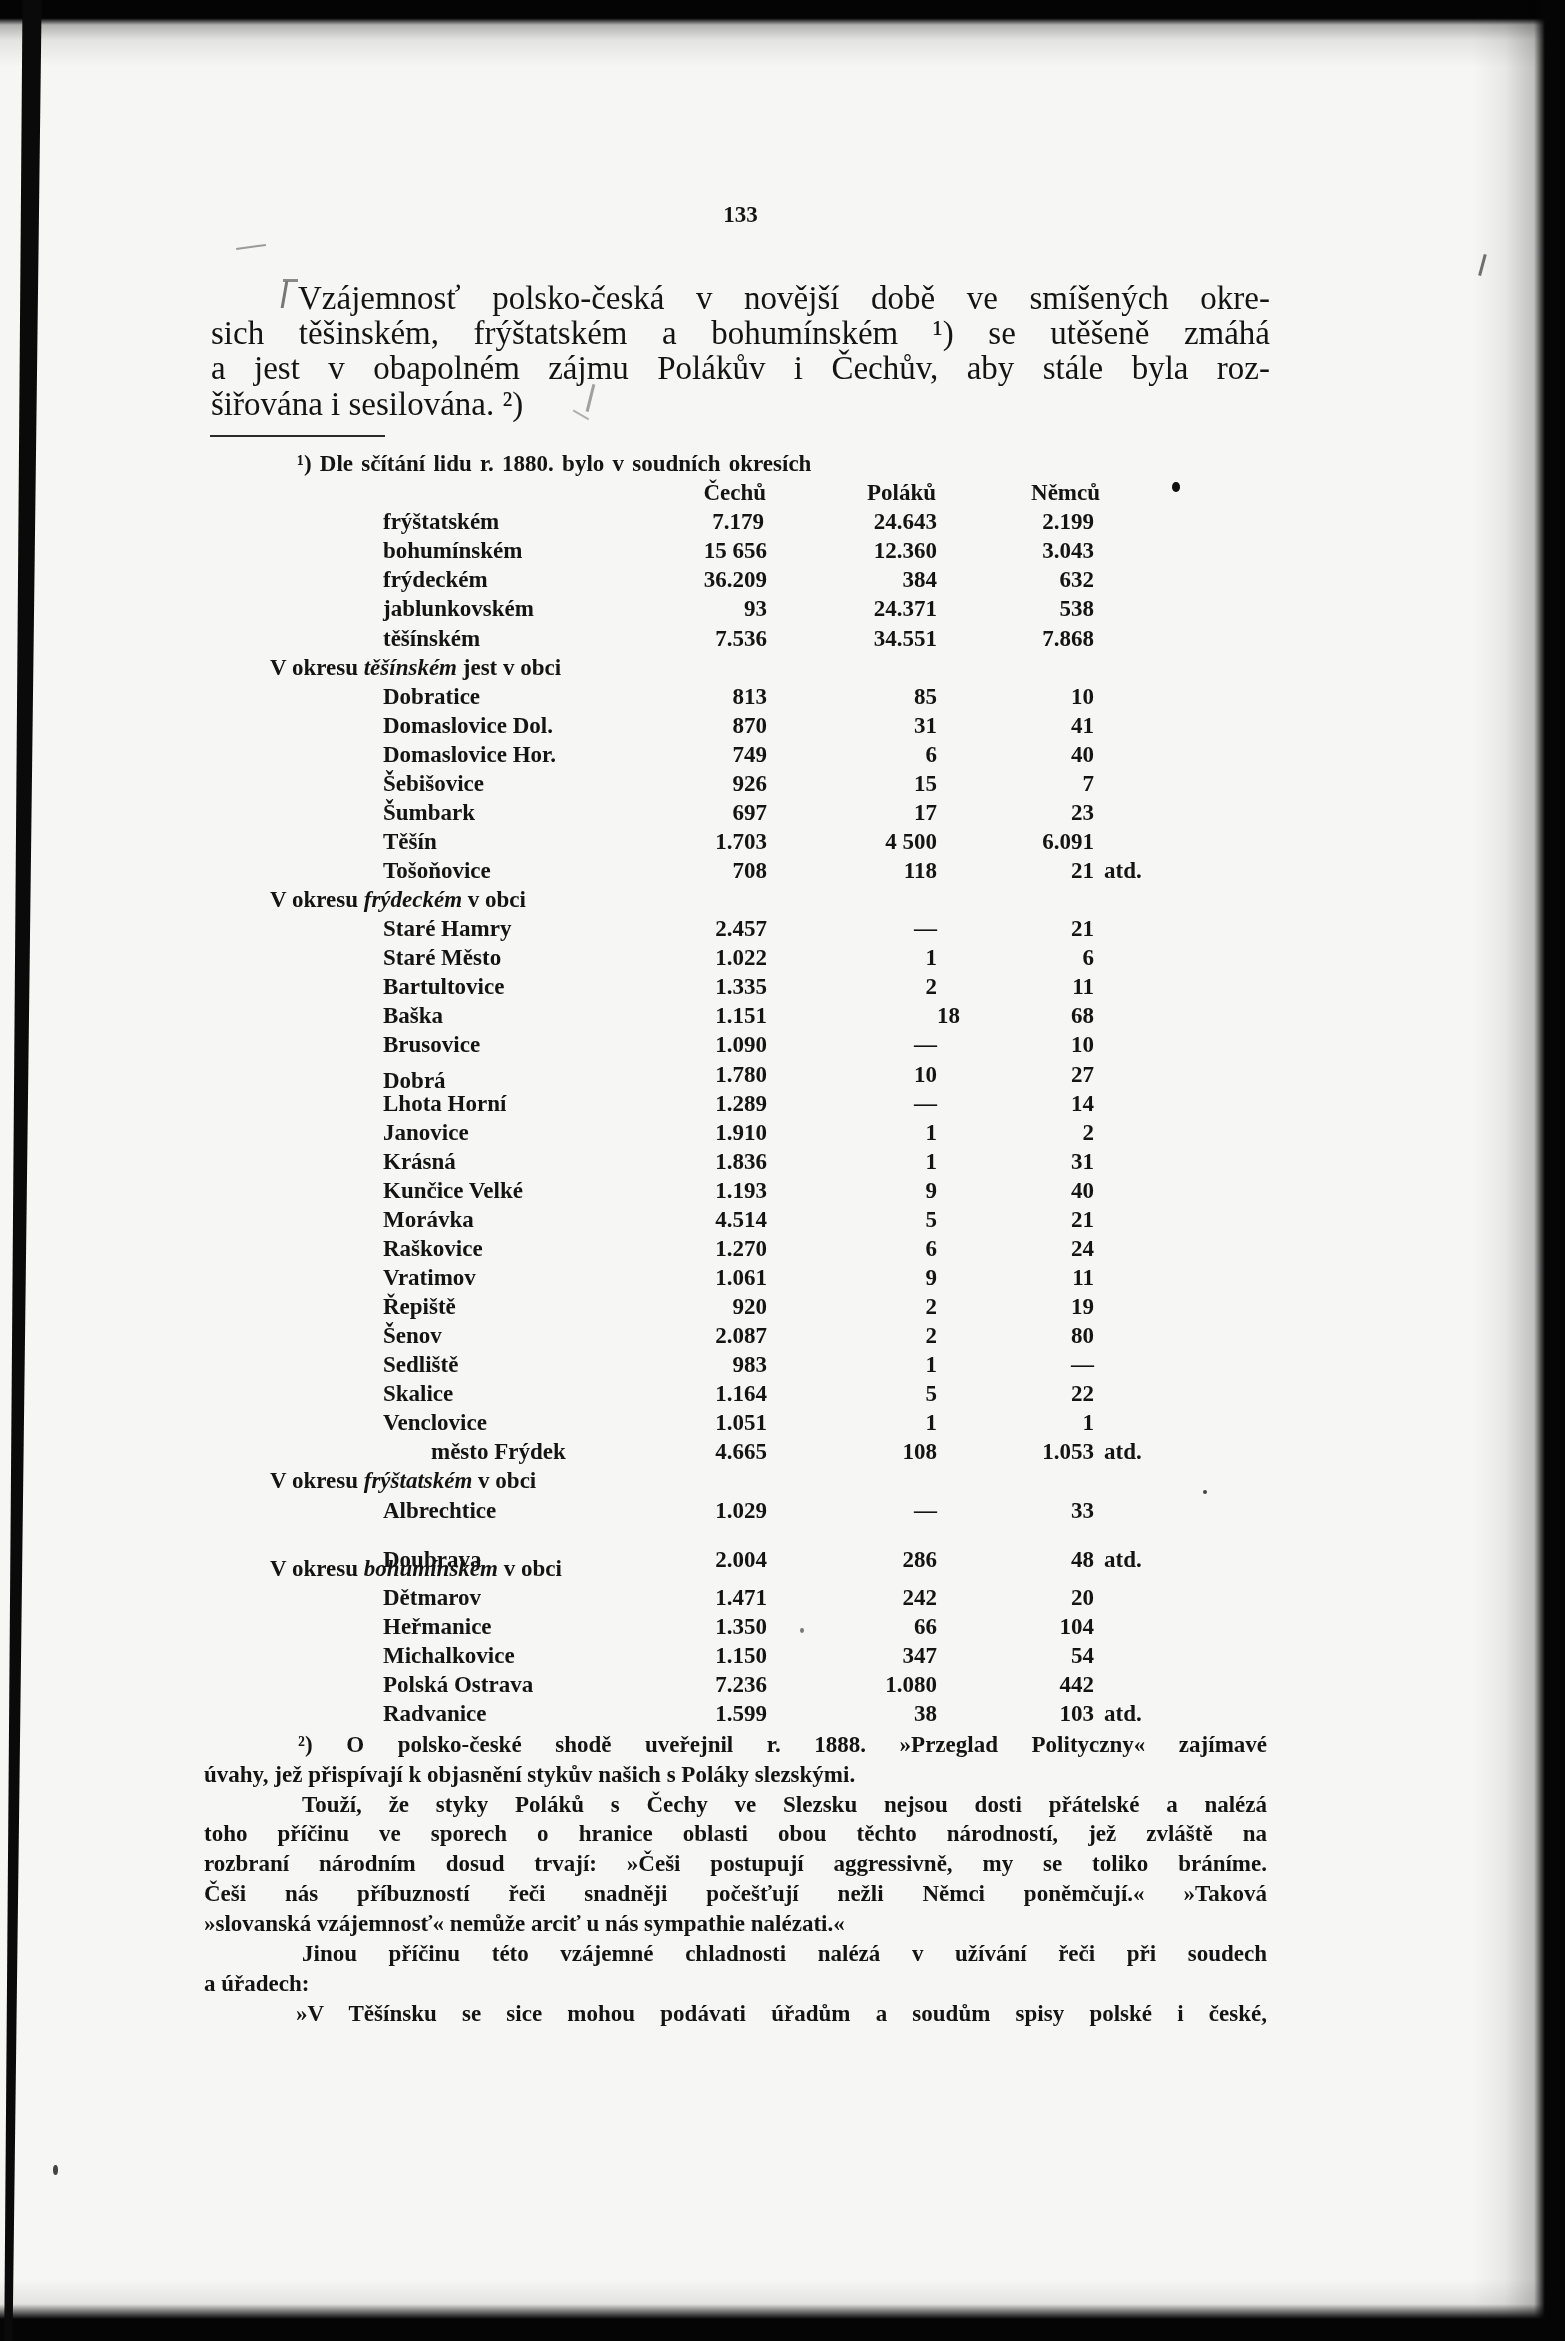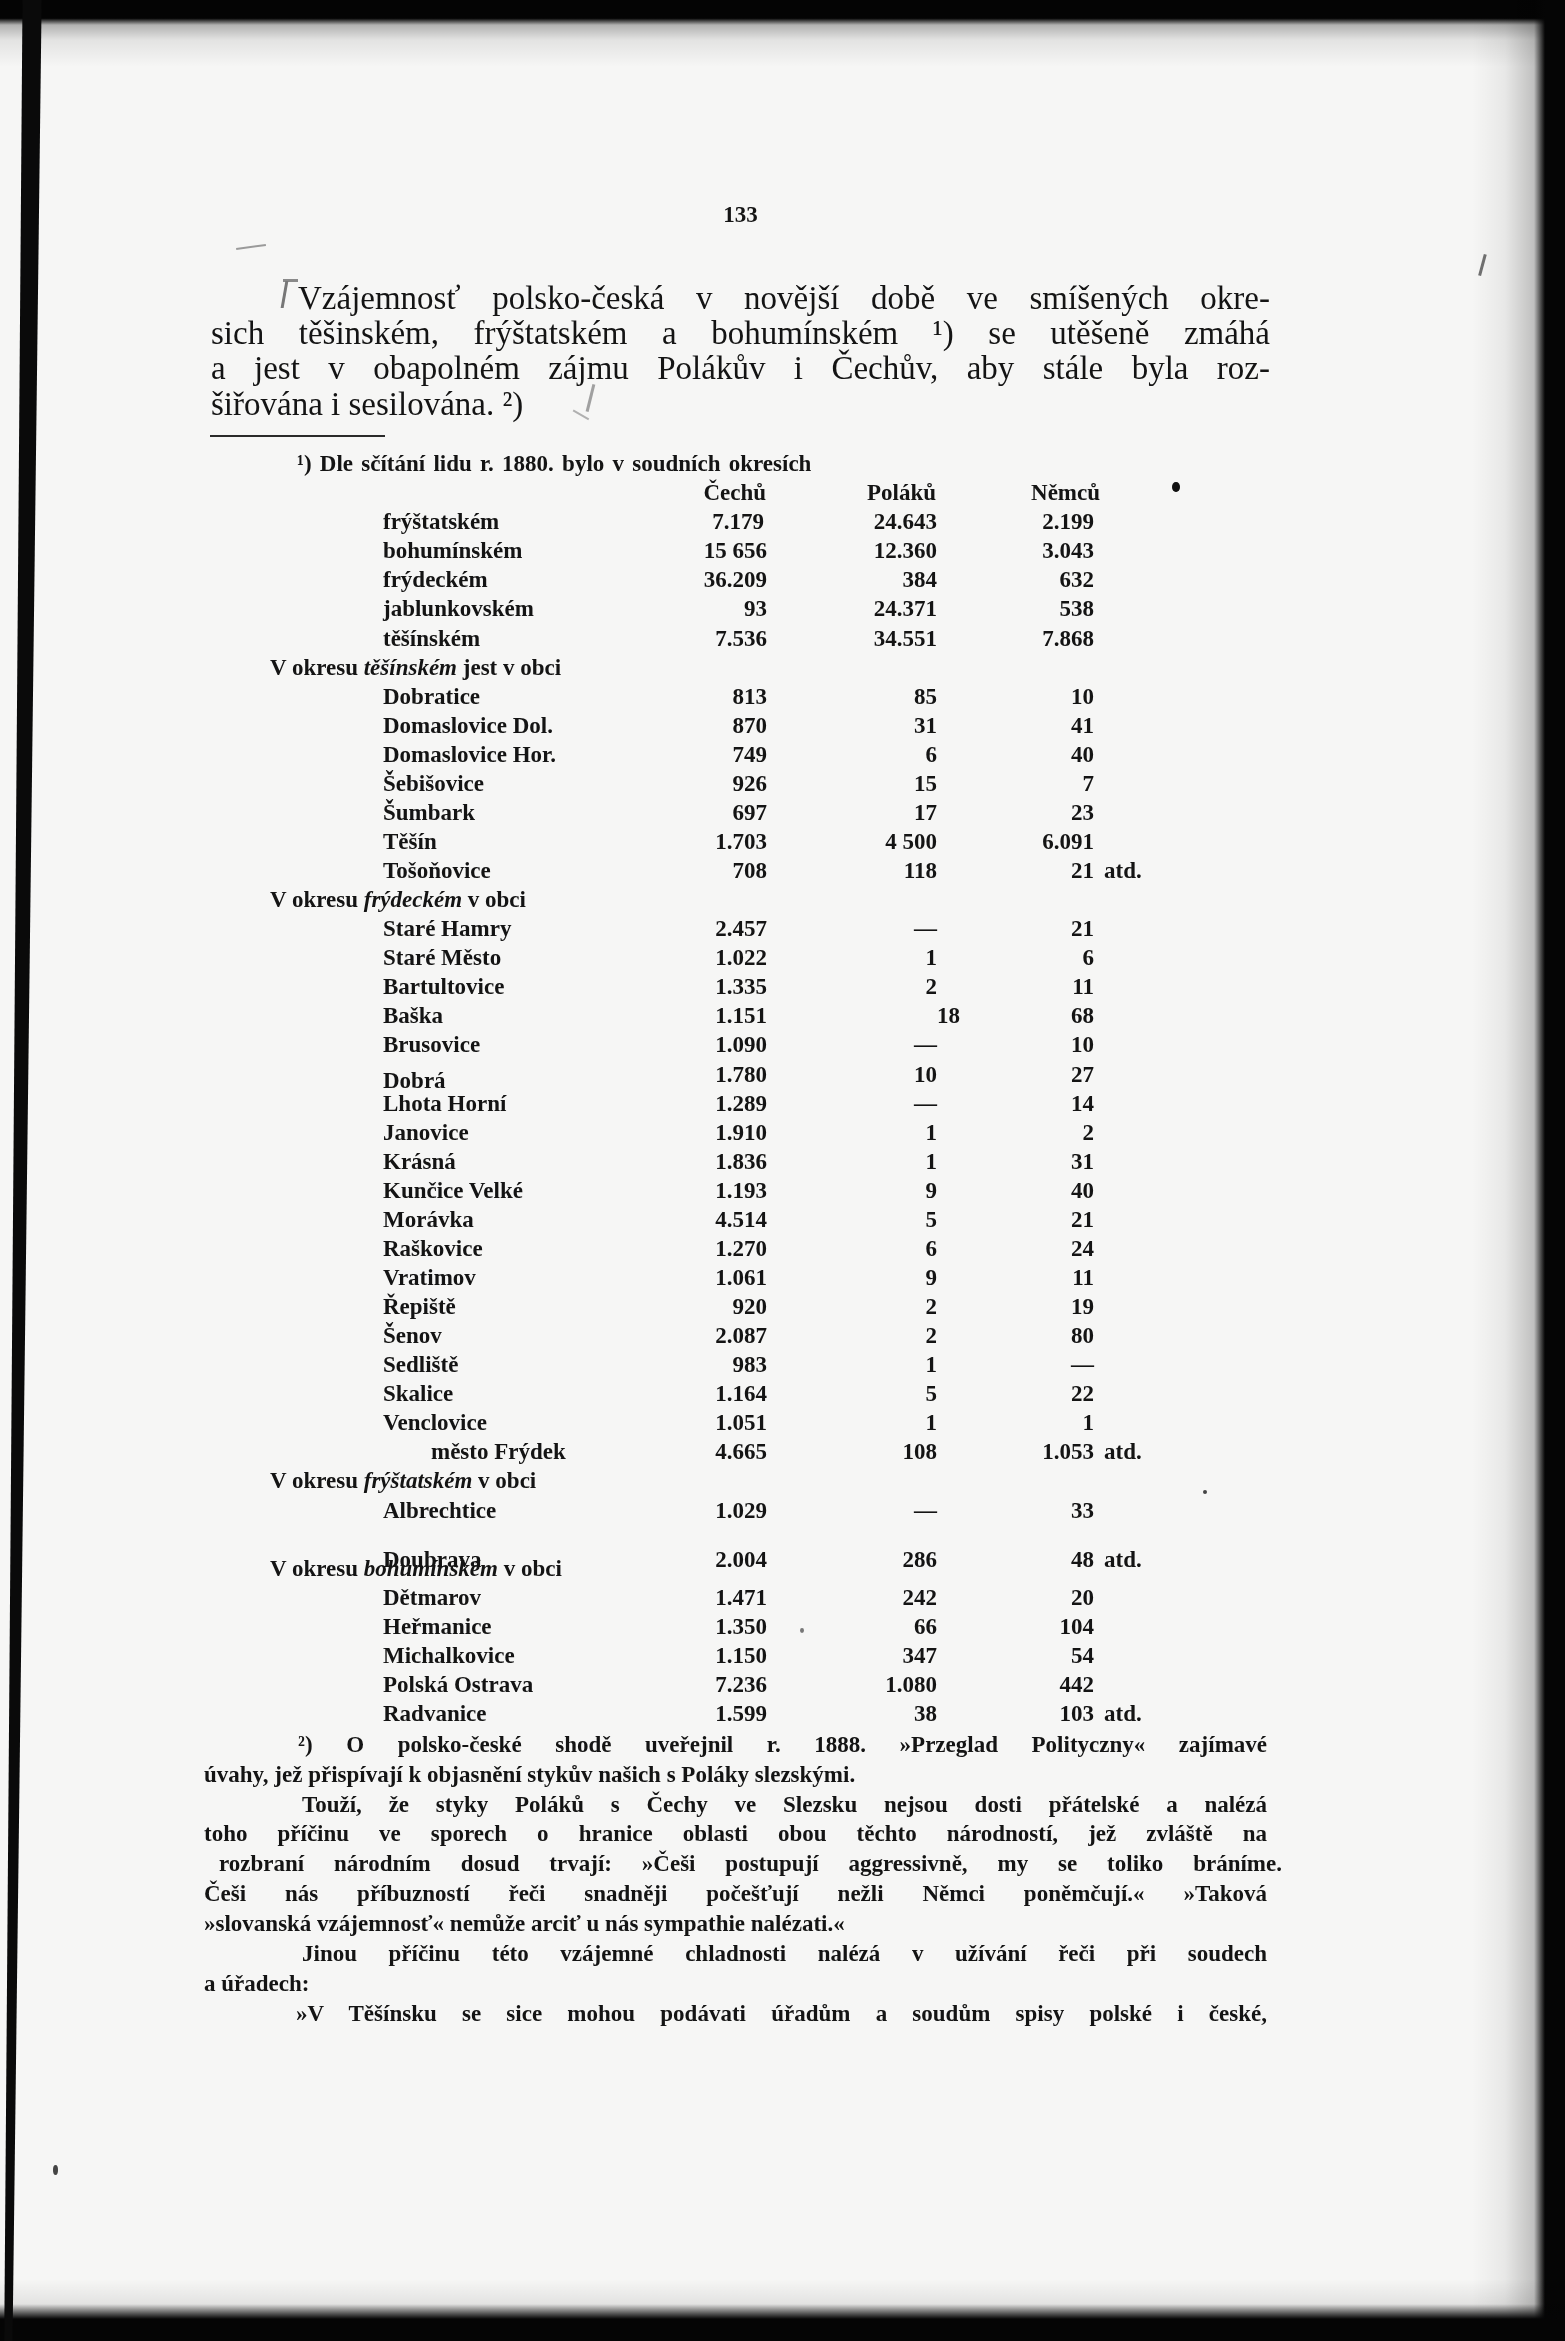--- a/index.html
+++ b/index.html
@@ -313,21 +313,21 @@
       <span class="tcell num" style="left: 911px;">103</span>
       <span class="tcell" style="left: 1104px;">atd.</span>
     </div>
   </div>
 
 <div id="fn2">
     <div class="fline" style="left: 298px; width: 969px; top: 1730px;">²) O polsko-české shodě uveřejnil r. 1888. »Przeglad Polityczny« zajímavé</div>
     <div class="fline left" style="left: 204px; width: 1063px; top: 1760px;">úvahy, jež přispívají k objasnění stykův našich s Poláky slezskými.</div>
     <div class="fline" style="left: 302px; width: 965px; top: 1790px;">Touží, že styky Poláků s Čechy ve Slezsku nejsou dosti přátelské a nalézá</div>
     <div class="fline" style="left: 204px; width: 1063px; top: 1819px;">toho příčinu ve sporech o hranice oblasti obou těchto národností, jež zvláště na</div>
-    <div class="fline" style="left: 219px; width: 1063px; top: 1849px;">rozbraní národním dosud trvají: »Češi postupují aggressivně, my se toliko bráníme.</div>
+    <div class="fline" style="left: 204px; width: 1063px; top: 1849px;">rozbraní národním dosud trvají: »Češi postupují aggressivně, my se toliko bráníme.</div>
     <div class="fline" style="left: 204px; width: 1063px; top: 1879px;">Češi nás příbuzností řeči snadněji počešťují nežli Němci poněmčují.« »Taková</div>
     <div class="fline left" style="left: 204px; width: 1063px; top: 1909px;">»slovanská vzájemnosť« nemůže arciť u nás sympathie nalézati.«</div>
     <div class="fline" style="left: 302px; width: 965px; top: 1939px;">Jinou příčinu této vzájemné chladnosti nalézá v užívání řeči při soudech</div>
     <div class="fline left" style="left: 204px; width: 1063px; top: 1969px;">a úřadech:</div>
     <div class="fline" style="left: 296px; width: 971px; top: 1999px;">»V Těšínsku se sice mohou podávati úřadům a soudům spisy polské i české,</div>
   </div>
 
 <div class="mark" style="left:236px;top:246px;width:30px;height:1.7px;transform:rotate(-8deg);background:#9a9a9a;"></div>
 <div class="mark" style="left:283px;top:279px;width:15px;height:2.5px;background:#8a8a8a;"></div>
 <div class="mark" style="left:283px;top:281px;width:3.3px;height:27px;transform:skewX(-10deg);background:#777;"></div>

